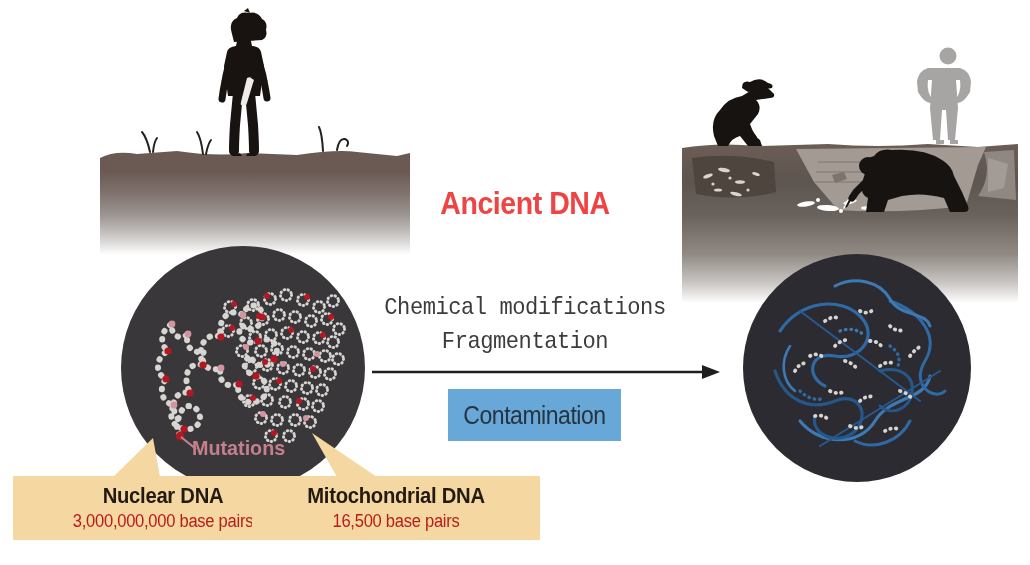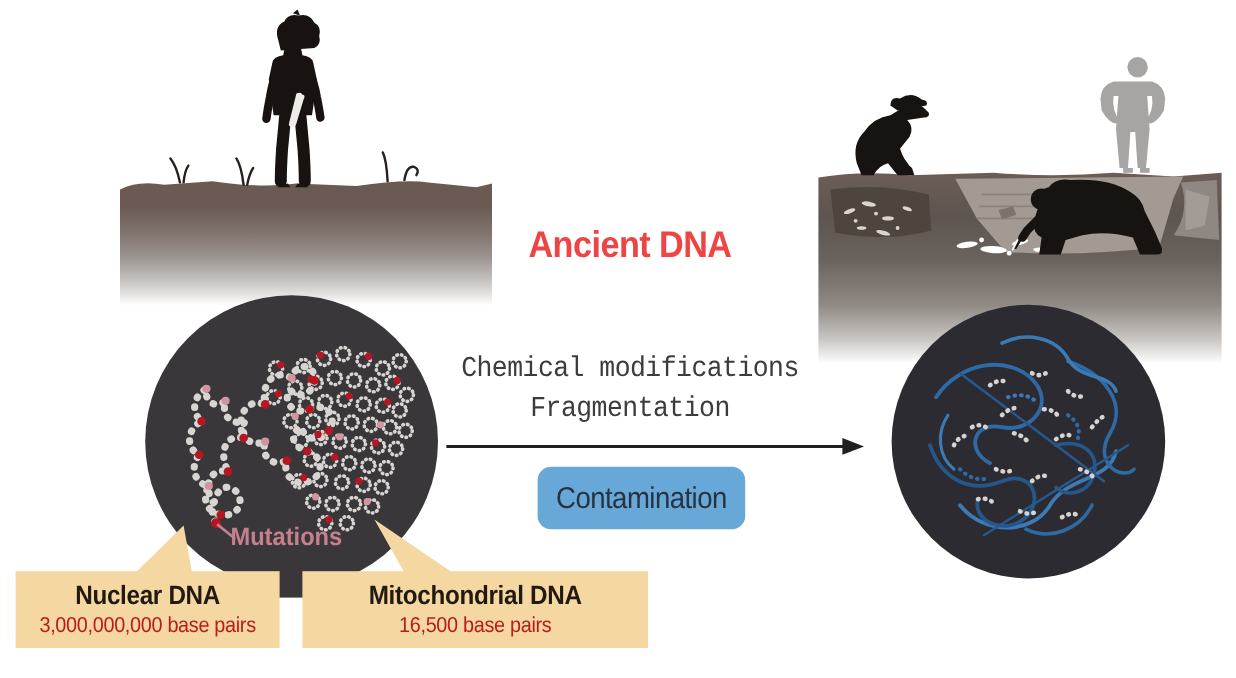--- a/index.html
+++ b/index.html
@@ -8,26 +8,26 @@
   .abs{position:absolute;}
   .cond{transform:scaleX(0.92);transform-origin:center;display:block;}
   .cond-l{transform:scaleX(0.94);transform-origin:left;display:inline-block;}
 
   .title{left:375px;top:186px;width:300px;text-align:center;
          font-size:31px;font-weight:700;letter-spacing:-0.5px;color:#ef4444;}
   .effect{left:350px;width:350px;text-align:center;font-size:24px;color:#3c3c3c;letter-spacing:-0.5px;font-family:Liberation Mono, monospace;}
   .eff1{top:294px;} .eff2{top:328px;}
 
   .contam{left:448px;top:389px;width:173px;height:52px;background:#68a8d8;
-          text-align:center;line-height:52px;font-size:25px;color:#273440;letter-spacing:-0.5px;border-radius:11px;}
+          text-align:center;line-height:52px;font-size:25px;color:#273440;letter-spacing:-0.5px;}
 
   .lbl-box{background:#f5d7a2;text-align:center;z-index:4;top:476px;height:64px;}
   .lbl-box .t1{font-size:22px;font-weight:700;color:#221a10;margin-top:7px;letter-spacing:-0.3px;}
   .lbl-box .t2{font-size:18px;color:#b91c1c;margin-top:2px;letter-spacing:-0.3px;}
-  .box-nuclear{left:13px;width:220px;}
+  .box-nuclear{left:13px;width:220px;padding-left:40px;}
   .box-mito{left:252px;width:288px;}
 
   .tab{left:231px;top:466px;width:24px;height:32px;background:#3a373a;z-index:2;}
   .wedges{left:0;top:425px;z-index:3;}
   .mutations{left:192px;top:436px;width:140px;font-size:21px;color:#c4808d;z-index:2;font-weight:bold;}
 </style>
 </head>
 <body>
 
 <div id="stage">

